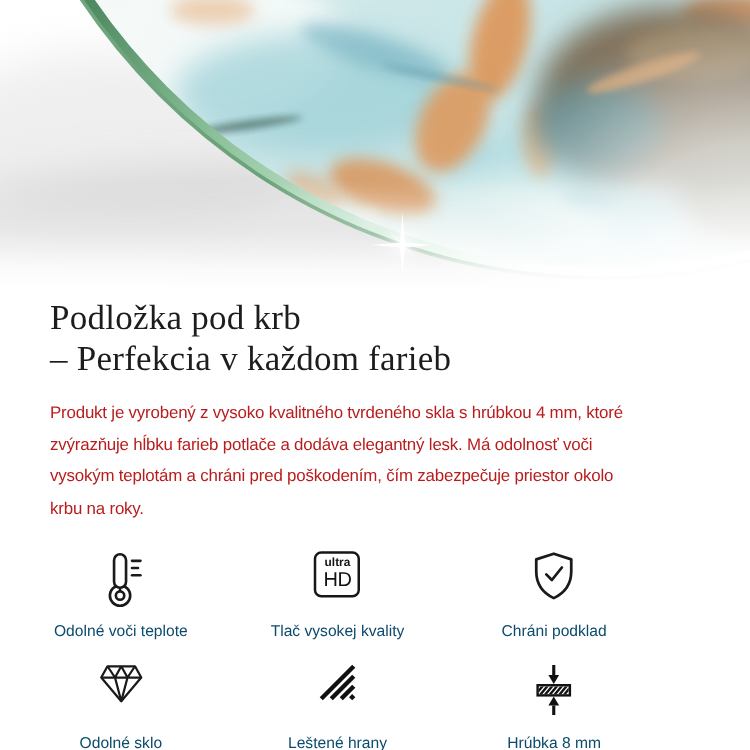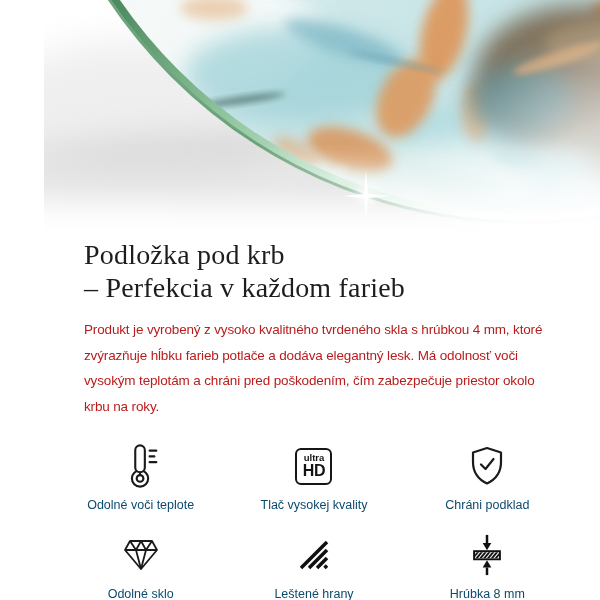--- a/index.html
+++ b/index.html
@@ -1,45 +1,45 @@
 <!DOCTYPE html>
 <html><head>
 <meta charset="utf-8">
 <style>
   html,body{margin:0;padding:0;}
   body{
     width:600px;height:600px;overflow:hidden;background:#ffffff;
     font-family:"Liberation Sans", sans-serif;color:#222;
   }
-  .page{width:540px;height:600px;position:relative;background:#fff;padding-left:44px;}
+  .page{width:540px;height:600px;position:relative;background:#fff;}
   .hero{width:600px;height:232px;display:block;}
   h1.title{
     font-family:"Liberation Serif","DejaVu Serif",serif;
     font-weight:400;font-size:28px;line-height:33px;color:#1d1d1d;
     margin:6px 40px 0 40px;letter-spacing:.2px;
   }
   h1.title span{display:block;}
   p.desc{
     font-size:13.5px;line-height:25.5px;letter-spacing:-0.15px;color:#b91c1c;
     margin:13px 30px 0 40px;
   }
   .features{
     display:grid;grid-template-columns:repeat(3,1fr);
     padding:0 10px;margin-top:22px;row-gap:18px;
   }
   .feature{display:flex;flex-direction:column;align-items:center;}
-  .icon-box{height:50px;display:flex;align-items:center;justify-content:center;}
+  .icon-box{height:50px;display:flex;align-items:flex-start;justify-content:center;}
   .feature-label{font-size:12.5px;color:#0c4a6e;margin-top:7px;white-space:nowrap;}
   .hd-badge{
     width:33px;height:33px;border:2.5px solid #161616;border-radius:6px;
     display:flex;flex-direction:column;align-items:center;justify-content:center;
     color:#121212;line-height:1;
   }
   .hd-badge .hd-top{font-size:9.5px;font-weight:700;margin-bottom:1px;}
-  .hd-badge .hd-bottom{font-size:16px;font-weight:700;letter-spacing:-.3px;}
+  .hd-badge .hd-bottom{font-size:16px;font-weight:400;letter-spacing:-.3px;}
   svg .stroked{fill:none;stroke:#1a1a1a;stroke-width:2.2;}
 </style>
 </head>
 <body>
 
 <div class="page">
 
   <svg class="hero" width="600" height="232" viewBox="0 0 600 232" aria-hidden="true">
     <defs>
       <clipPath id="plateClip">

